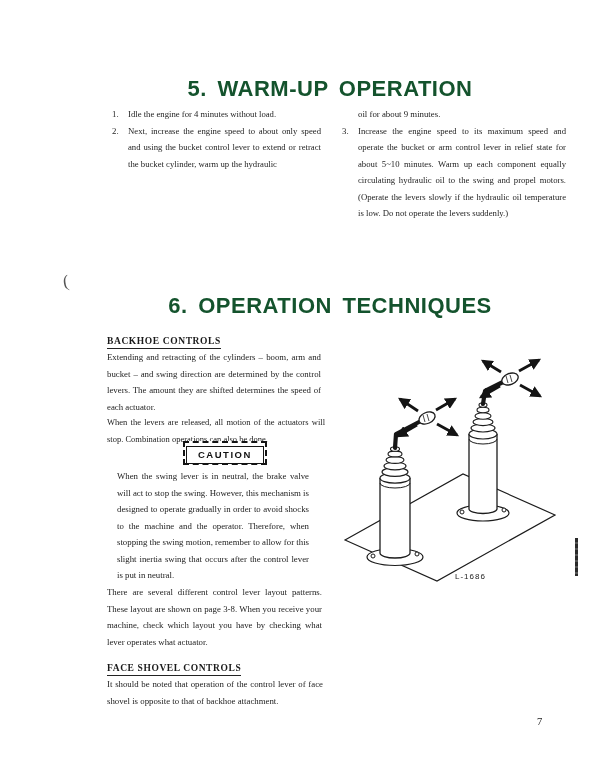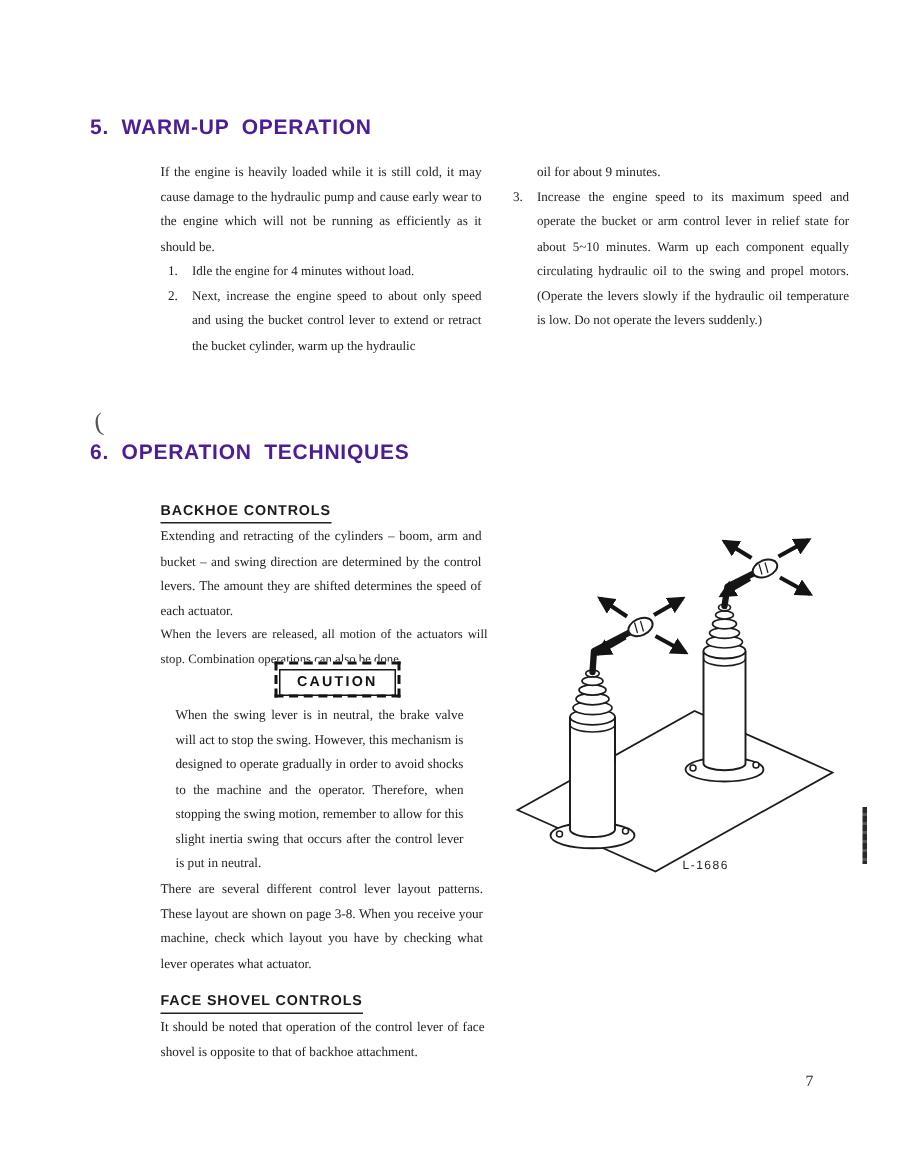--- a/index.html
+++ b/index.html
@@ -3,34 +3,34 @@
 <meta charset="utf-8">
 <style>
   html,body{margin:0;padding:0;}
   body{
     width:601px;height:779px;position:relative;background:#ffffff;
     font-family:"Liberation Serif","DejaVu Serif",serif;color:#1e1e1e;
     overflow:hidden;
   }
   .abs{position:absolute;}
   .sec-title{
-    left:60px;width:540px;text-align:left;
+    left:60px;width:540px;text-align:center;
     font-family:"Liberation Sans","DejaVu Sans",sans-serif;
-    font-weight:700;font-size:14px;letter-spacing:.5px;word-spacing:4px;color:#4c1d95;
+    font-weight:700;font-size:22px;letter-spacing:.5px;word-spacing:4px;color:#14532d;
   }
   .body-txt{
     font-size:8.8px;line-height:16.5px;text-align:justify;color:#222;
   }
   .item-row{display:flex;line-height:16.5px;}
   .item-num{flex:0 0 21px;padding-left:5px;box-sizing:border-box;font-size:8.8px;}
   .item-num.wide{flex:0 0 25px;padding-left:9px;}
   .item-text{flex:1;font-size:8.7px;text-align:justify;}
   .cont-line{padding-left:25px;}
   .sub-heading{
-    font-family:Liberation Sans, sans-serif;
+    font-family:Liberation Serif, serif;
     font-weight:700;font-size:9.5px;letter-spacing:.6px;color:#1a1a1a;
     border-bottom:1.3px solid #222;padding-bottom:2px;display:inline-block;
   }
   .caution-outer{
     border:2px dashed #141414;background:#fff;display:inline-block;padding:1px;
   }
   .caution-inner{
     border:1.4px solid #141414;padding:2px 11px 3px 11px;
     font-family:"Liberation Sans","DejaVu Sans",sans-serif;
     font-weight:700;font-size:9.5px;letter-spacing:1.5px;color:#111;
@@ -49,21 +49,20 @@
   }
 </style>
 </head>
 <body>
 
 <span class="abs stray-paren" style="left:63px;top:272px;">(</span>
 
 <div class="abs sec-title" style="top:76px;">5. WARM-UP OPERATION</div>
 
 <div class="abs" style="left:107px;top:106px;width:214px;">
-  <div class="body-txt">If the engine is heavily loaded while it is still cold, it may cause damage to the hydraulic pump and cause early wear to the engine which will not be running as efficiently as it should be.</div>
   <div class="item-row">
     <span class="item-num">1.</span>
     <span class="item-text">Idle the engine for 4 minutes without load.</span>
   </div>
   <div class="item-row">
     <span class="item-num">2.</span>
     <span class="item-text">Next, increase the engine speed to about only speed and using the bucket control lever to extend or retract the bucket cylinder, warm up the hydraulic</span>
   </div>
 </div>
 

